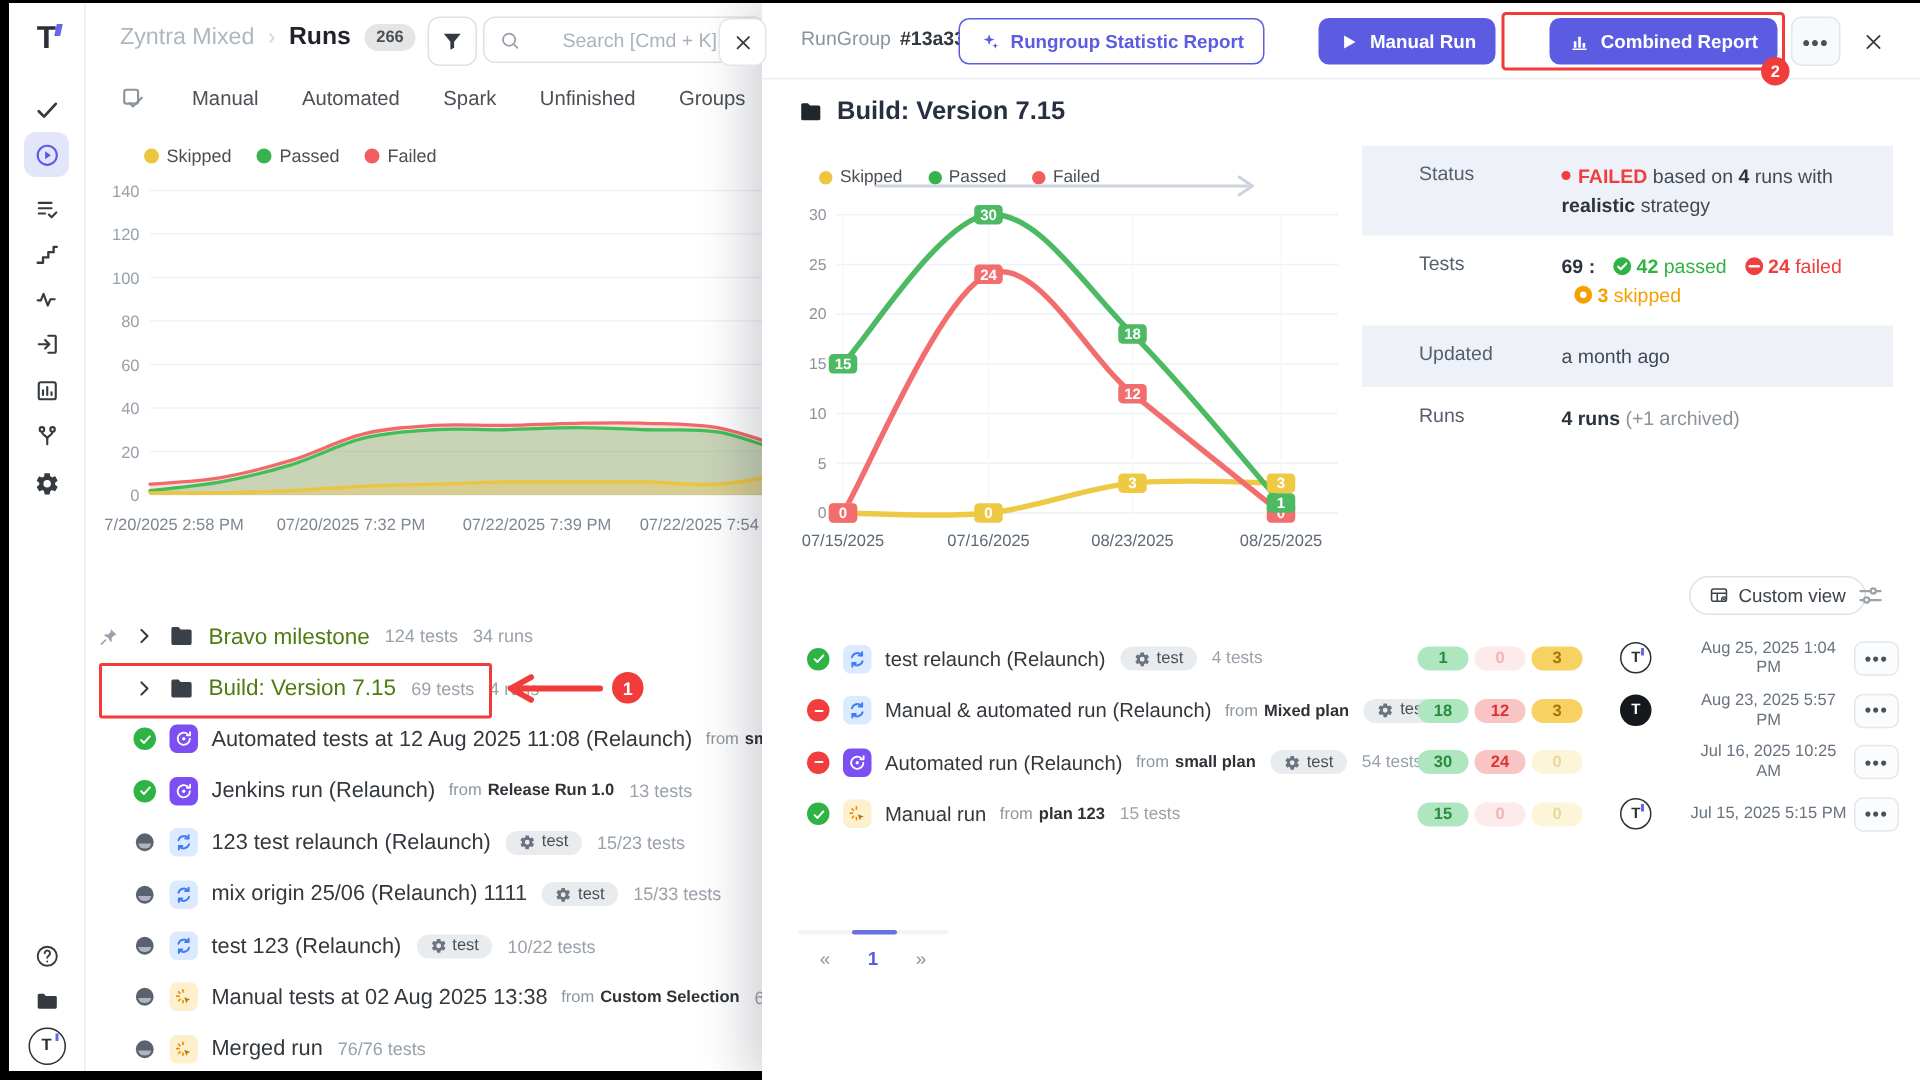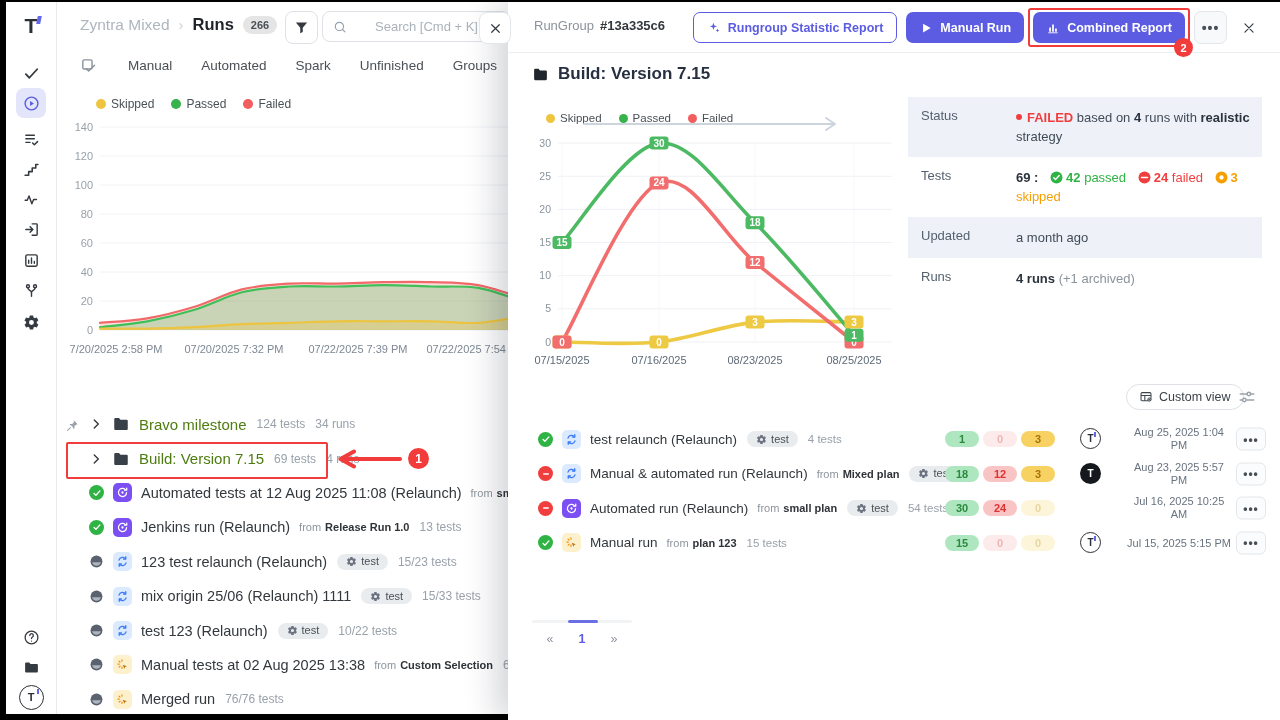--- a/index.html
+++ b/index.html
@@ -83,21 +83,21 @@
 
   
   .drawer{position:absolute;left:502px;top:0;width:772px;height:718px;background:#fff;
           box-shadow:-12px 0 30px rgba(15,23,42,.18);}
   .d-header{position:absolute;left:0;top:0;right:0;height:50px;border-bottom:1px solid #eceff2;background:#fff;}
   .rg-label{position:absolute;left:26px;top:16px;display:flex;gap:6px;align-items:baseline;}
   .rg-label .l1{font-size:13px;color:#8b939b;}
   .rg-label .l2{font-size:13px;font-weight:700;color:#33383d;}
   .d-buttons{position:absolute;right:18px;top:9px;display:flex;align-items:center;gap:9px;}
   .btn{height:31px;border-radius:7px;font-size:12.5px;font-weight:700;display:flex;align-items:center;gap:7px;
-       padding:0 13px;cursor:pointer;box-sizing:border-box;white-space:nowrap;font-family:inherit;}
+       padding:0 13px;cursor:pointer;box-sizing:border-box;white-space:nowrap;font-family:inherit;margin-left:27px;}
   .btn svg{width:14px;height:14px;}
   .btn.outline{border:1.5px solid #5b5ce2;color:#5b5ce2;background:#fff;}
   .btn.filled{border:none;color:#fff;background:#5b5ce2;}
   .more-btn{width:31px;height:31px;border:1px solid #e3e6ea;background:#f8f9fa;border-radius:7px;color:#495057;
             font-size:14px;font-weight:700;display:flex;align-items:center;justify-content:center;letter-spacing:1px;cursor:pointer;}
   .d-close{width:26px;height:31px;display:flex;align-items:center;justify-content:center;color:#343a40;cursor:pointer;}
   .d-close svg{width:14px;height:14px;}
   .cr-wrap{position:relative;}
   .annot-box2{position:absolute;left:-5px;top:-4px;right:-5px;bottom:-4px;border:2.5px solid #f23b3b;border-radius:3px;pointer-events:none;}
   .badge2{position:absolute;right:-8px;bottom:-14px;width:19px;height:19px;font-size:11px;}
@@ -105,21 +105,21 @@
   .d-title{position:absolute;left:24px;top:62px;display:flex;align-items:center;gap:9px;}
   .d-title svg{width:17px;height:17px;color:#20262e;}
   .d-title .t{font-size:17px;font-weight:700;color:#273041;}
   .d-legend{position:absolute;left:38px;top:110px;}
   .d-legend .li{font-size:11.5px;}
   .d-legend .dot{width:9px;height:9px;}
   .trend-arrow{position:absolute;left:74px;top:113px;width:262px;height:16px;}
 
   
   .info{position:absolute;left:400px;top:95px;width:354px;}
-  .irow{display:flex;}
+  .irow{display:flex;padding-left:25px;}
   .irow.alt{background:#eef2f8;}
   .ilabel{width:108px;flex:none;font-size:13px;color:#55606e;padding:11px 0 11px 13px;box-sizing:border-box;}
   .ival{flex:1;font-size:13px;color:#414b57;padding:11px 12px 11px 0;line-height:19px;}
   .red-b{color:#f03e3e;font-weight:700;}
   .grn{color:#2fb344;}
   .rd{color:#f03e3e;}
   .org{color:#f59f00;}
   .bld{font-weight:700;color:#2b333d;}
   .gry{color:#8b939b;}
   .mini-ic{display:inline-block;width:13px;height:13px;border-radius:50%;vertical-align:-2px;margin:0 3px 0 8px;position:relative;}

